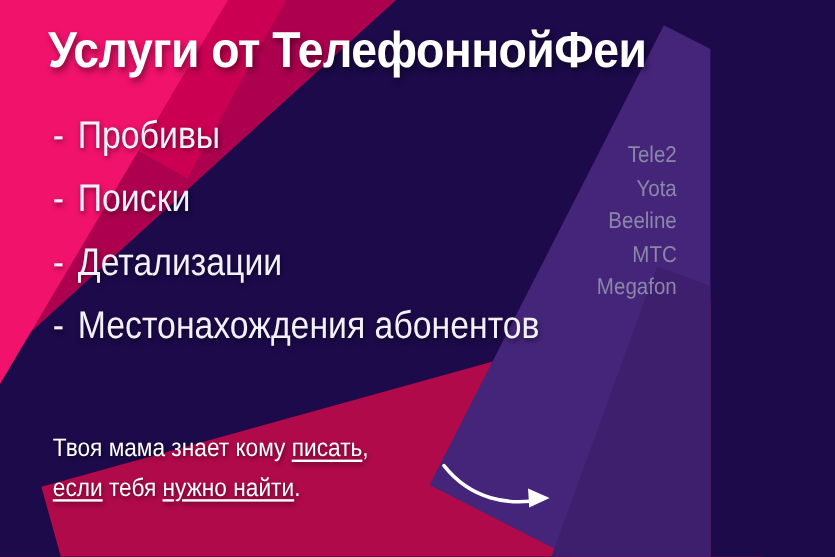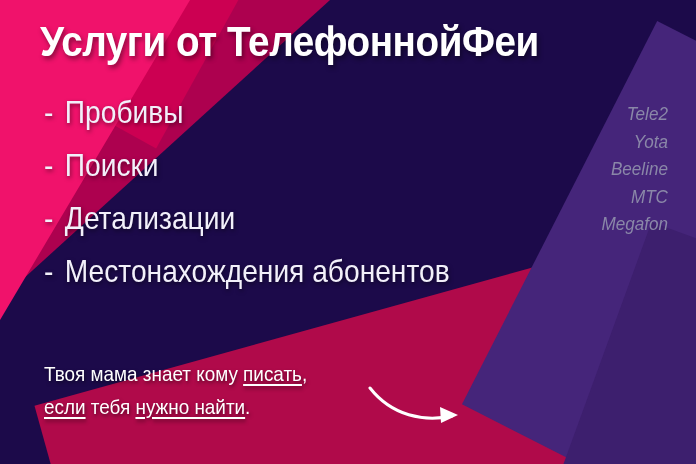--- a/index.html
+++ b/index.html
@@ -4,21 +4,21 @@
 <style>
   * { margin:0; padding:0; box-sizing:border-box; }
   html, body { width:696px; height:464px; }
   body {
     font-family:"Liberation Sans", sans-serif;
     background:#1c0a4a;
     overflow:hidden;
   }
   #poster {
     position:relative;
-    width:696px;
+    width:592px;
     height:464px;
     overflow:hidden;
     background:#1c0a4a;
   }
   
   .bg { position:absolute; inset:0; }
   .shape { position:absolute; }
 
   .wedge-pink-main {
     left:-220px; top:-60px;
@@ -92,23 +92,22 @@
     margin-bottom:21px;
     transform:scaleX(.88);
     transform-origin:left center;
     white-space:nowrap;
     text-shadow:1px 2px 5px rgba(0,0,0,.5);
   }
   .service-dash { margin-right:13px; font-weight:300; }
 
   .operators {
     position:absolute;
-    right:28px; top:100px;
+    right:28px; top:116px;
     text-align:right;
-    font-style:italic;
   }
   .operator-item {
     font-size:19px;
     color:#8a87a8;
     line-height:1.45;
     transform:scaleX(.9);
     transform-origin:right center;
     white-space:nowrap;
   }
 

